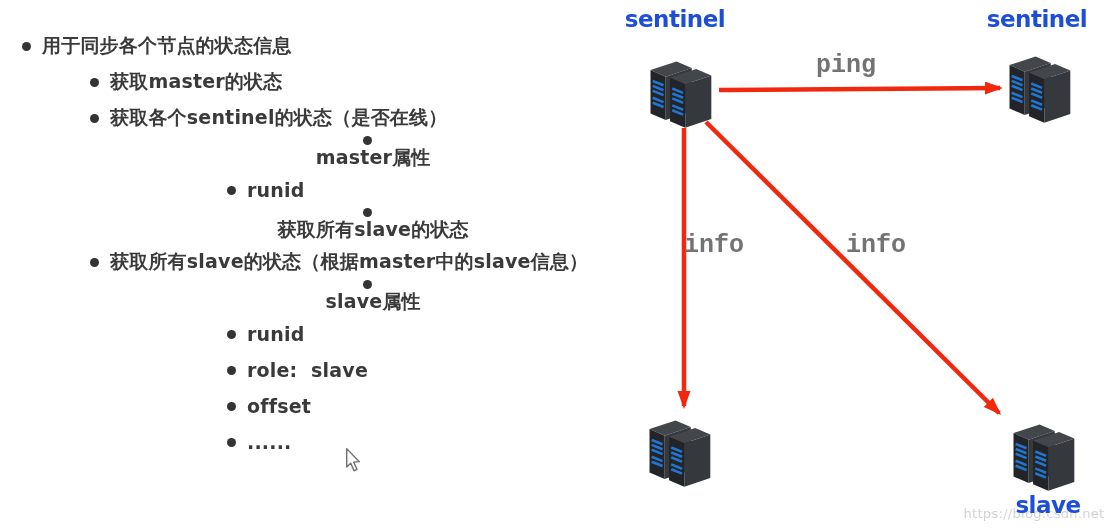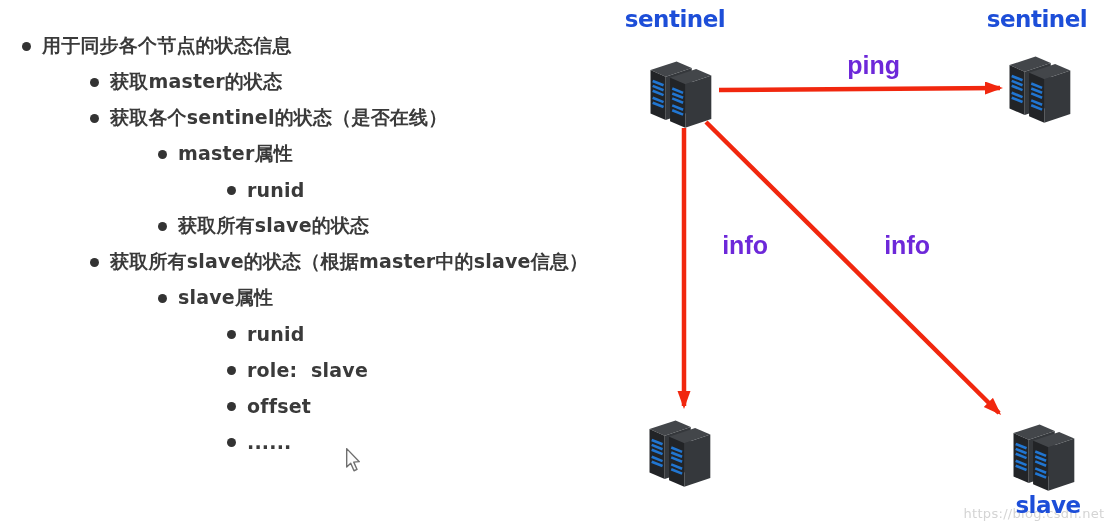--- a/index.html
+++ b/index.html
@@ -4,37 +4,37 @@
 <style>
   html,body{margin:0;padding:0;background:#fff;}
   body{font-family:"DejaVu Sans","Liberation Sans",sans-serif;}
   .stage{position:relative;width:1111px;height:532px;background:#ffffff;overflow:hidden;}
 
   
   .bullets{position:absolute;left:22px;top:28px;margin:0;padding:0;list-style:none;font-weight:bold;}
   .bullets li{display:flex;align-items:center;height:36px;}
   .lv1{padding-left:0;}
   .lv2{padding-left:68px;}
-  .lv3{padding-left:136px;}
+  .lv3{padding-left:136px;flex-direction:column;}
   .lv4{padding-left:205px;}
   .dot{flex:0 0 9px;width:9px;height:9px;border-radius:50%;background:#333;margin-right:11px;}
   .txt{font-size:19px;color:#3a3a3a;white-space:pre;letter-spacing:0.2px;}
 
   
   .arrows{position:absolute;left:0;top:0;pointer-events:none;}
   .node-label{position:absolute;width:142px;text-align:center;font-weight:bold;
               font-size:23px;color:#1d4ed8;letter-spacing:-0.5px;}
   .lbl-sentinel-left{left:604px;top:6px;}
   .lbl-sentinel-right{left:966px;top:6px;}
   .lbl-master{left:617px;top:492px;margin-top:44px;}
   .lbl-slave{left:977px;top:492px;}
 
-  .edge-label{position:absolute;width:84px;text-align:right;
-              font-family:Liberation Sans, sans-serif;
-              font-weight:bold;font-size:25px;color:#6d28d9;}
+  .edge-label{position:absolute;width:84px;text-align:left;
+              font-family:Liberation Mono, monospace;
+              font-weight:bold;font-size:25px;color:#737373;}
   .lbl-ping{left:816px;top:51px;}
   .lbl-info-left{left:684px;top:231px;}
   .lbl-info-right{left:846px;top:231px;}
 
   .srv{position:absolute;}
   .srv-s-left{left:645px;top:56px;}
   .srv-s-right{left:1004px;top:51px;}
   .srv-master{left:644px;top:415px;}
   .srv-slave{left:1008px;top:419px;}
 

